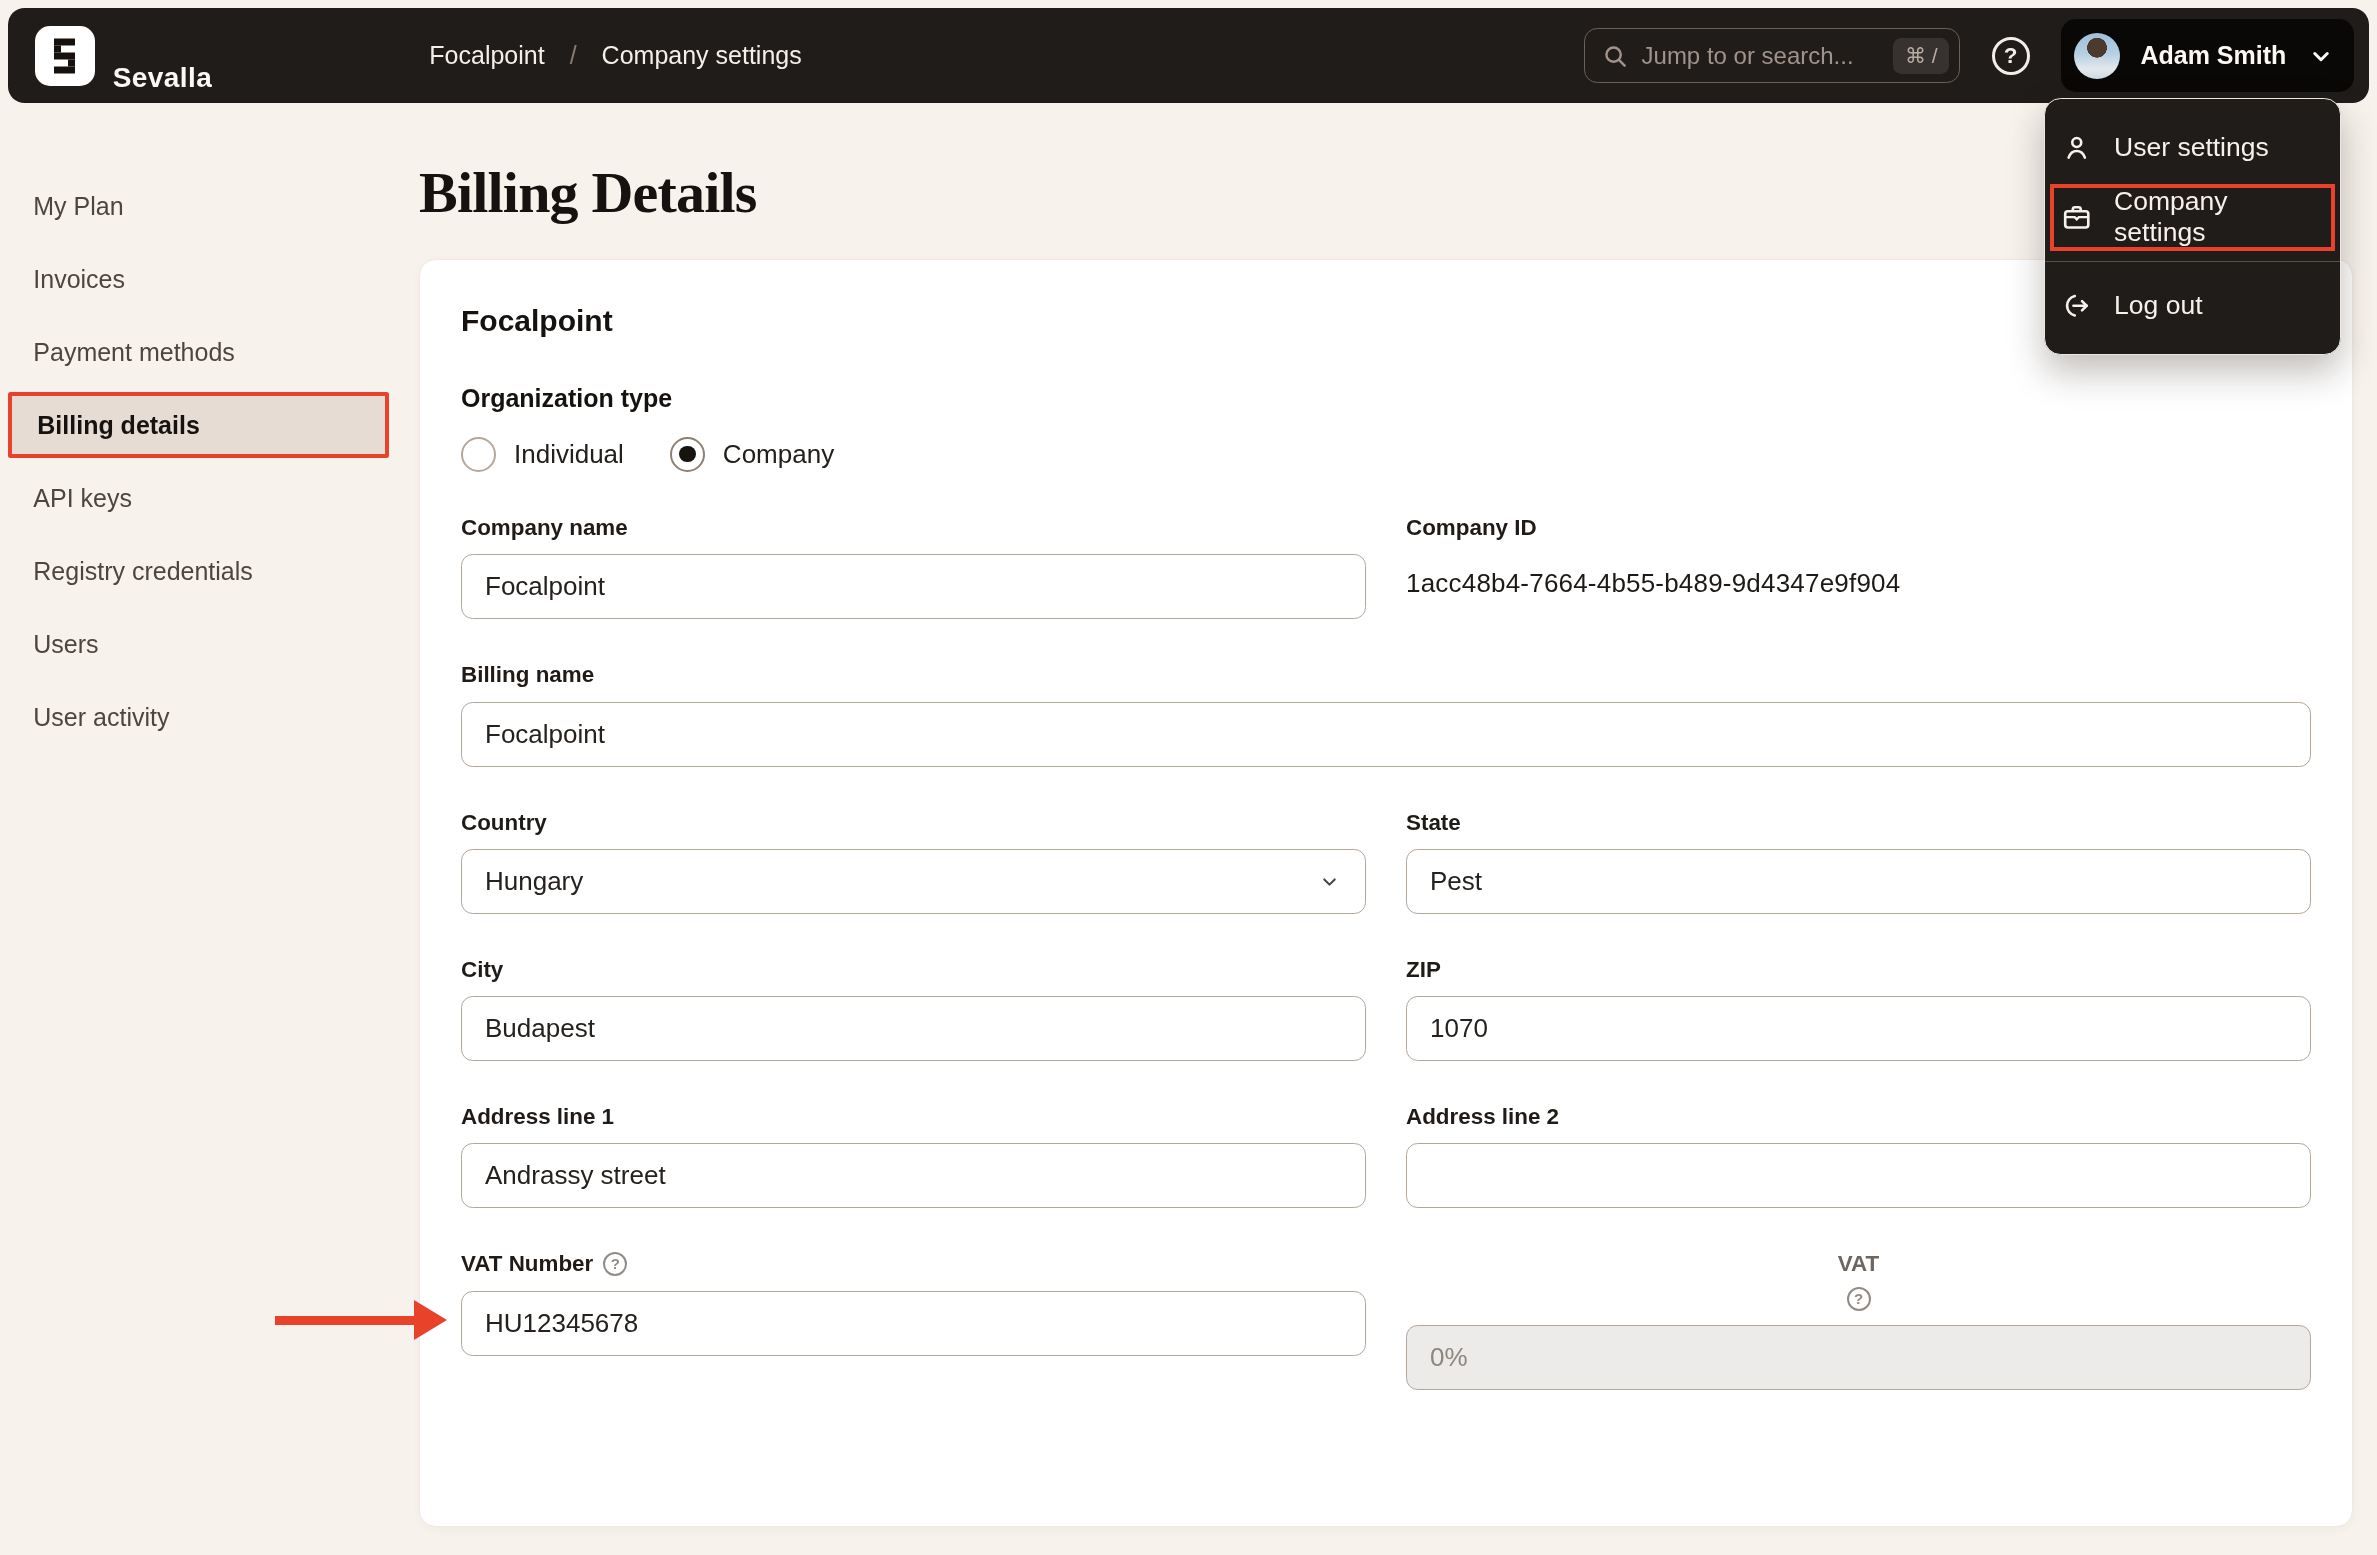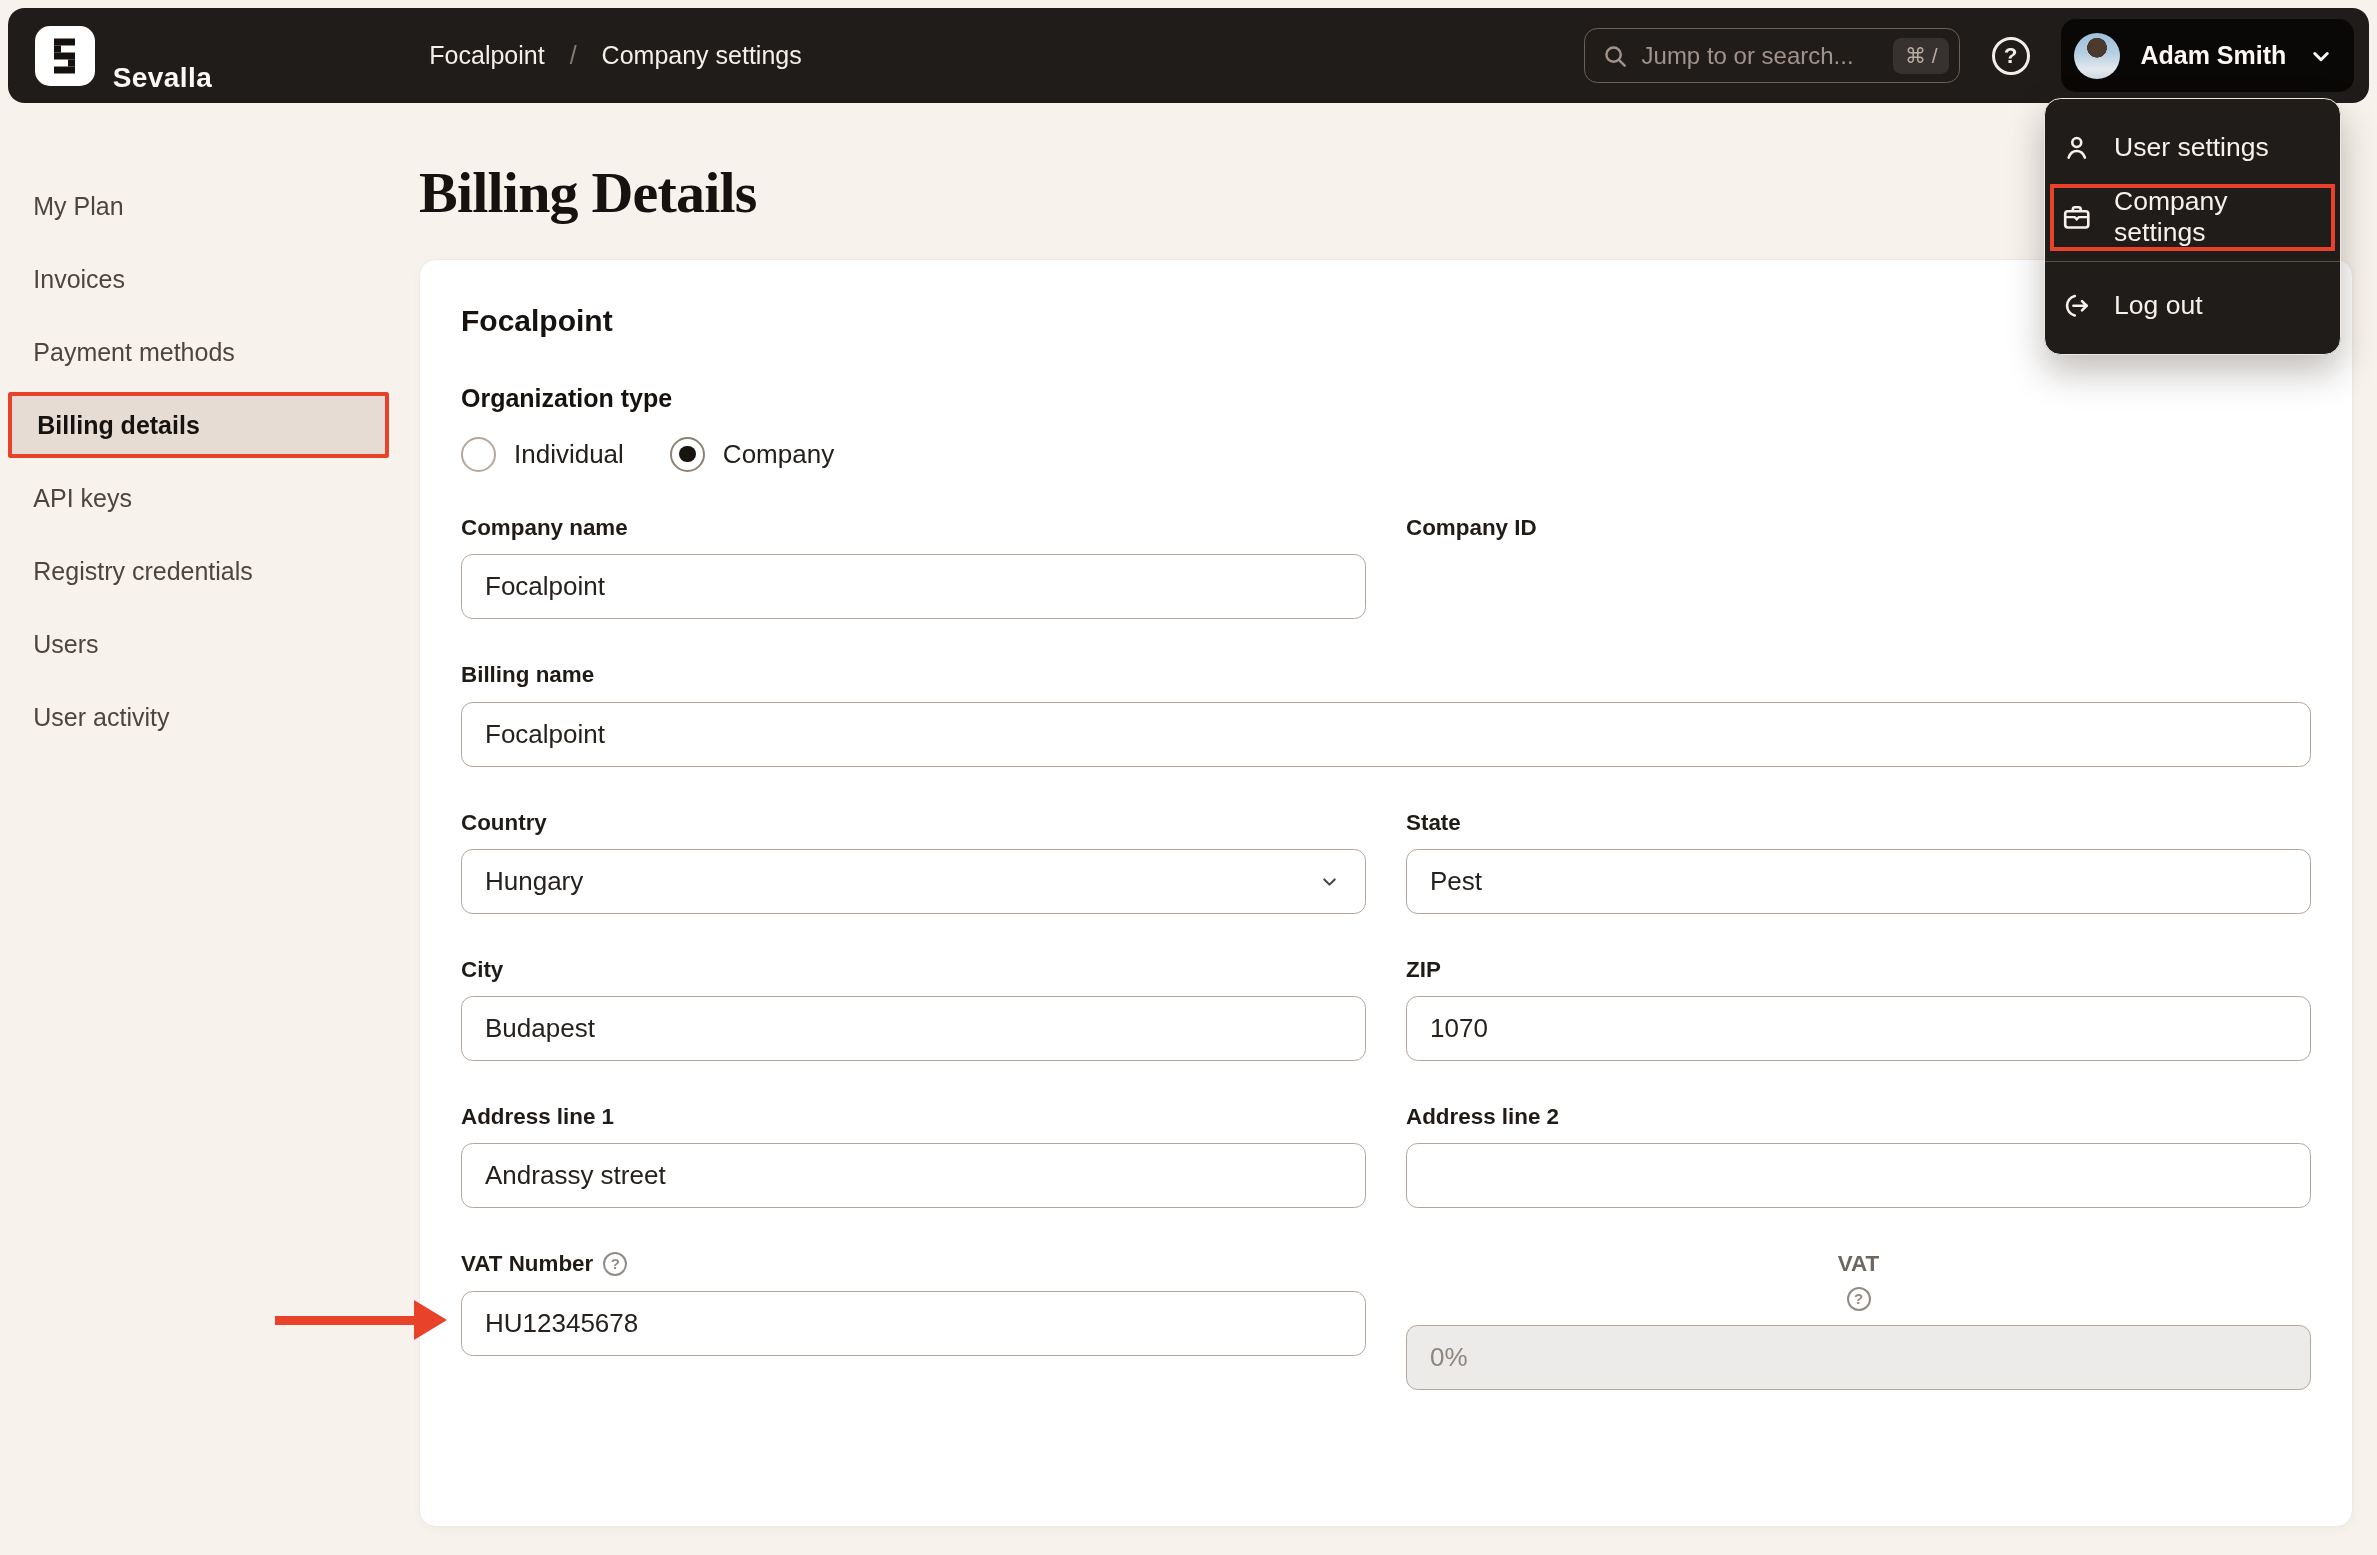--- a/index.html
+++ b/index.html
@@ -264,20 +264,21 @@
       </div>
     </div>
 
     <div class="form-grid">
       <div class="fgroup">
         <div class="flabel">Company name</div>
         <div class="control">Focalpoint</div>
       </div>
       <div class="fgroup">
         <div class="flabel">Company ID</div>
+        <div class="id-value">1acc48b4-7664-4b55-b489-9d4347e9f904</div>
       </div>
     </div>
 
     <div class="fgroup full">
       <div class="flabel">Billing name</div>
       <div class="control">Focalpoint</div>
     </div>
 
     <div class="form-grid">
       <div class="fgroup">

